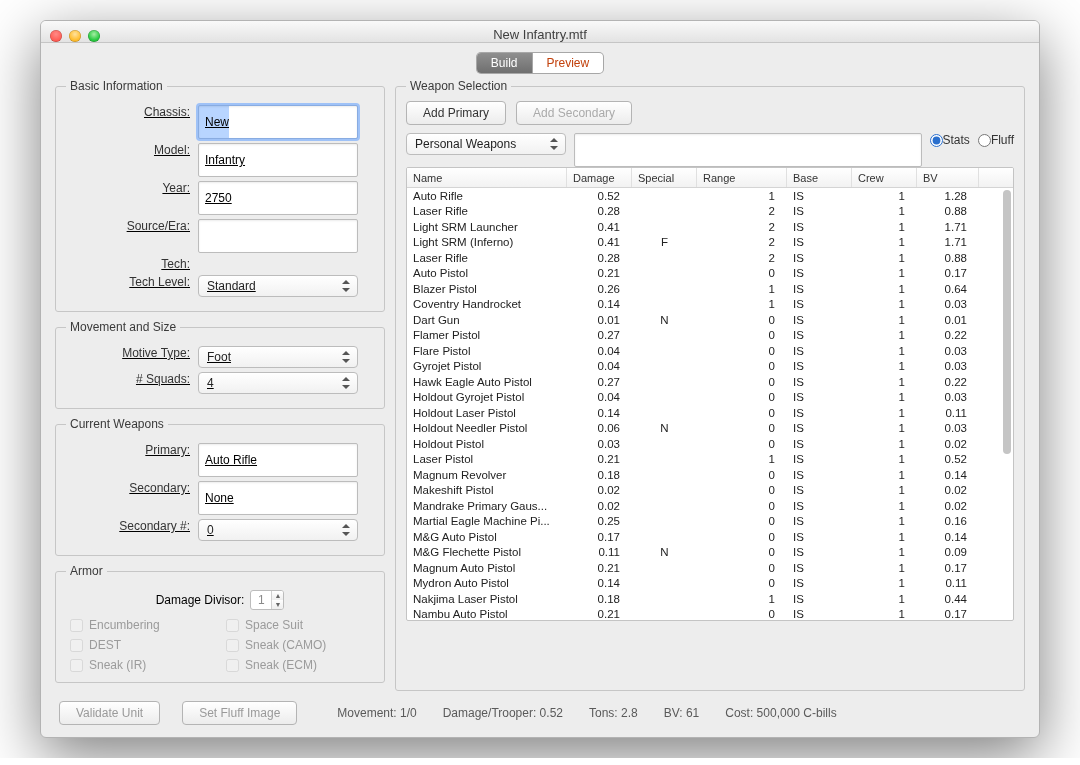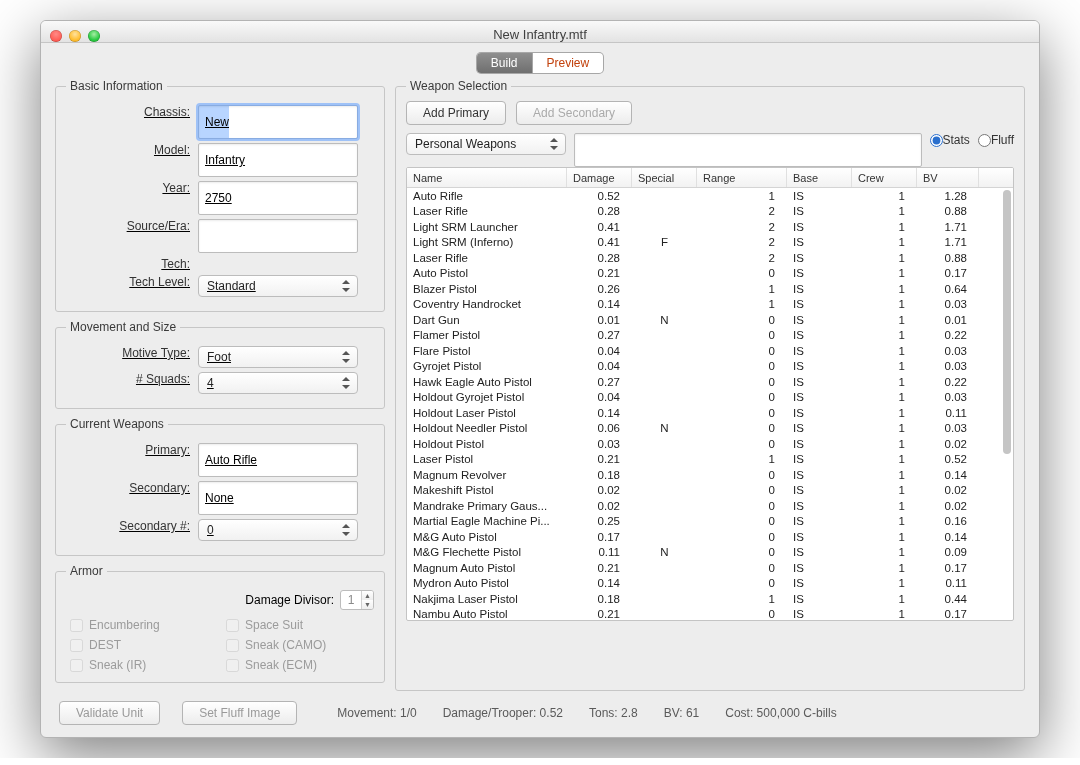--- a/index.html
+++ b/index.html
@@ -82,21 +82,21 @@
   content: ""; position: absolute; right: 7px; top: 4px; width: 8px; height: 12px;
   background:
    linear-gradient(#555,#555) center/1px 0 no-repeat;
 }
 .sel .up, .sel .dn {
   position: absolute; right: 7px; width: 0; height: 0;
   border-left: 4px solid transparent; border-right: 4px solid transparent;
 }
 .sel .up { top: 4px; border-bottom: 4px solid #555; }
 .sel .dn { bottom: 4px; border-top: 4px solid #555; }
-.armor-row { display:flex; align-items:center; justify-content:flex-end; gap:6px; margin:4px 0 8px;}
+.armor-row { display:flex; align-items:center; justify-content:center; gap:6px; margin:4px 0 8px;}
 .stepper {
   display:inline-flex; align-items:center; height:20px; border:1px solid #bcbcbc;
   border-radius:3px; background:#fff; overflow:hidden;
 }
 .stepper input { width:20px; border:none; text-align:center; font:inherit; color:#8a8a8a; }
 .stepper .btns { display:flex; flex-direction:column; border-left:1px solid #d0d0d0; }
 .stepper .btns span { width:11px; height:9px; display:flex; align-items:center; justify-content:center; font-size:7px; color:#666; background:linear-gradient(#fff,#eee);}
 .checks { display:grid; grid-template-columns:1fr 1fr; gap:6px 12px; padding:0 4px;}
 .ck { display:flex; align-items:center; gap:6px; color:#9b9b9b; }
 .ck input { accent-color:#999; opacity:0.6; }

